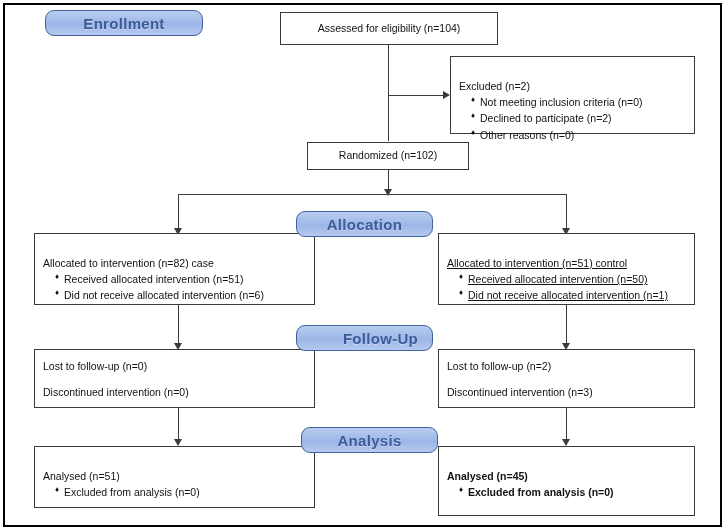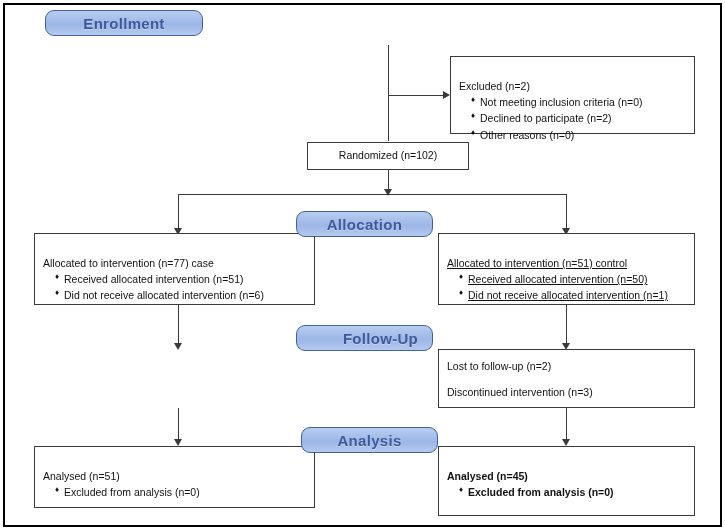--- a/index.html
+++ b/index.html
@@ -102,20 +102,23 @@
 </style>
 </head>
 <body>
 
 <div id="canvas">
 
   <div class="frame"></div>
 
   <div class="pill" style="left:45px;top:10px;width:158px;height:26px;">Enrollment</div>
 
+  <div class="box center" style="left:280px;top:12px;width:218px;height:33px;">
+    <span class="line">Assessed for eligibility (n=104)</span>
+  </div>
 
   <div class="vline" style="left:388px;top:45px;height:96px;"></div>
 
   <div class="hline" style="left:388px;top:95px;width:55px;"></div>
   <div class="arrow-right" style="left:443px;top:91px;"></div>
 
   <div class="box" style="left:450px;top:56px;width:245px;height:78px;">
     <span class="line">Excluded (n=2)</span>
     <ul>
       <li>Not meeting inclusion criteria (n=0)</li>
@@ -133,21 +136,21 @@
 
   <div class="hline" style="left:178px;top:194px;width:388px;"></div>
   <div class="vline" style="left:178px;top:194px;height:39px;"></div>
   <div class="arrow-down" style="left:174px;top:228px;"></div>
   <div class="vline" style="left:566px;top:194px;height:39px;"></div>
   <div class="arrow-down" style="left:562px;top:228px;"></div>
 
   <div class="pill" style="left:296px;top:211px;width:137px;height:26px;">Allocation</div>
 
   <div class="box" style="left:34px;top:233px;width:281px;height:72px;">
-    <span class="line">Allocated to intervention (n=77) case</span>
+    <span class="line">Allocated to intervention (n=82) case</span>
     <ul>
       <li>Received allocated intervention (n=51)</li>
       <li>Did not receive allocated intervention (n=6)</li>
     </ul>
   </div>
 
   <div class="box" style="left:438px;top:233px;width:257px;height:72px;text-decoration:underline;">
     <span class="line">Allocated to intervention (n=51) control</span>
     <ul>
       <li>Received allocated intervention (n=50)</li>
@@ -155,20 +158,24 @@
     </ul>
   </div>
 
   <div class="vline" style="left:178px;top:305px;height:43px;"></div>
   <div class="arrow-down" style="left:174px;top:343px;"></div>
   <div class="vline" style="left:566px;top:305px;height:43px;"></div>
   <div class="arrow-down" style="left:562px;top:343px;"></div>
 
   <div class="pill" style="left:296px;top:325px;width:137px;height:26px;padding-left:32px;">Follow-Up</div>
 
+  <div class="box" style="left:34px;top:349px;width:281px;height:59px;padding-top:9px;">
+    <span class="line">Lost to follow-up (n=0)</span>
+    <span class="line" style="margin-top:11px;">Discontinued intervention (n=0)</span>
+  </div>
 
   <div class="box" style="left:438px;top:349px;width:257px;height:59px;padding-top:9px;">
     <span class="line">Lost to follow-up (n=2)</span>
     <span class="line" style="margin-top:11px;">Discontinued intervention (n=3)</span>
   </div>
 
   <div class="vline" style="left:178px;top:408px;height:37px;"></div>
   <div class="arrow-down" style="left:174px;top:439px;"></div>
   <div class="vline" style="left:566px;top:408px;height:37px;"></div>
   <div class="arrow-down" style="left:562px;top:439px;"></div>

